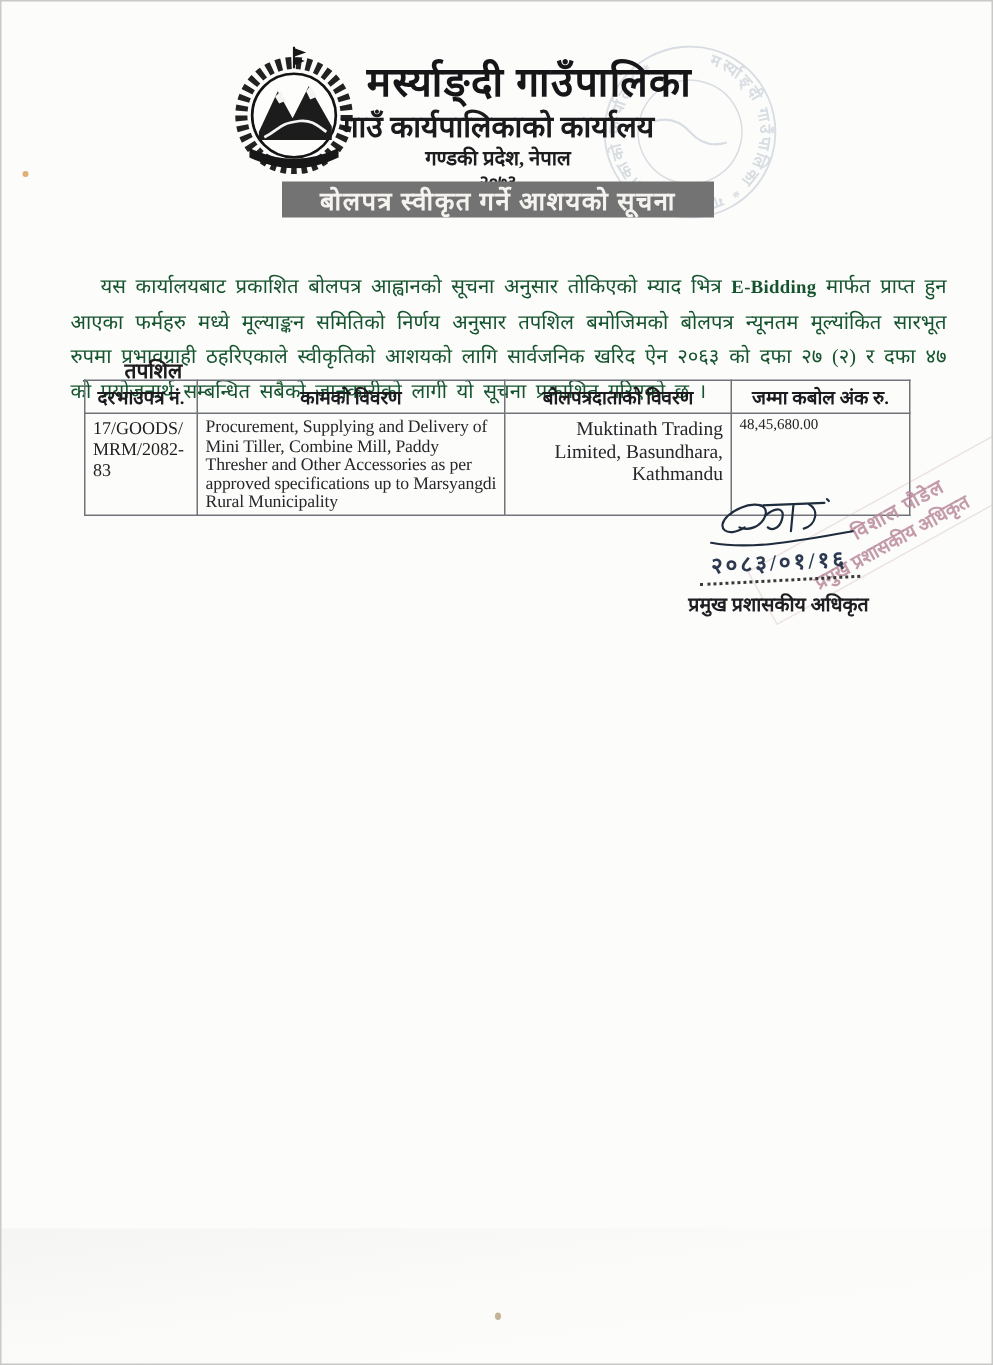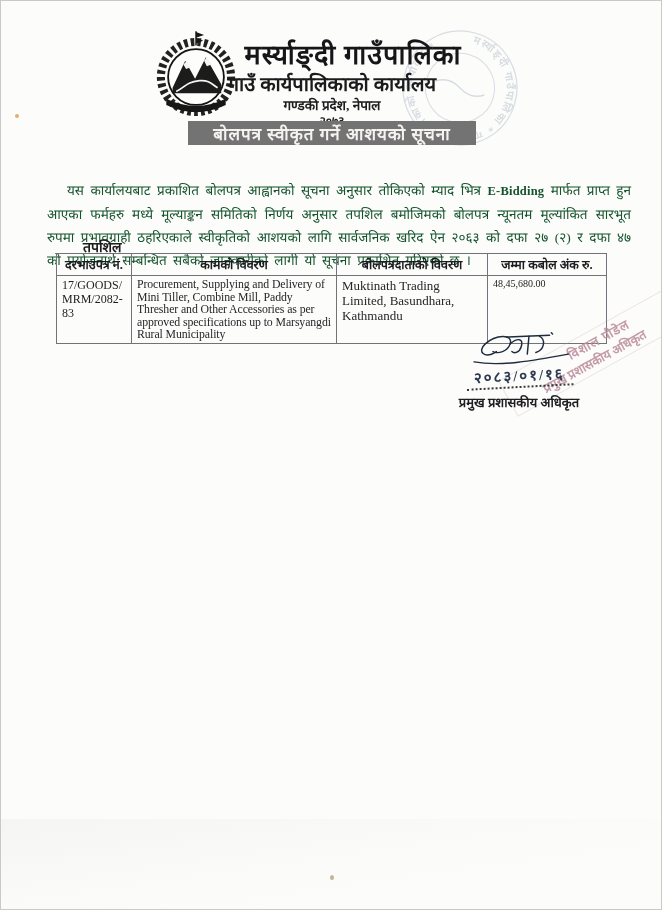--- a/index.html
+++ b/index.html
@@ -62,21 +62,21 @@
     vertical-align:top;
     padding:2px 5px;
   }
   table.notice th{
     font-size:12.5px;font-weight:bold;text-align:center;
     height:15px;padding:2px 2px;color:#1c1c20;white-space:nowrap;overflow:hidden;margin-top:30px;
   }
   col.c1{width:75px;} col.c2{width:205px;} col.c3{width:151px;} col.c4{width:119px;}
   td.bid{font-size:12px;word-break:break-all;line-height:14px;padding-top:4px;}
   td.work{font-size:11.8px;line-height:12.6px;letter-spacing:-0.1px;padding-top:4px;color:#26262b;}
-  td.bidder{font-size:13px;line-height:15px;text-align:left;padding-top:4px;color:#26262b;}
+  td.bidder{font-size:13px;line-height:15px;text-align:right;padding-top:4px;color:#26262b;}
   td.amount{font-size:10px;padding-top:4px;color:#222;height:58px;}
 
   
   .sig-block{position:absolute;left:428px;top:330px;width:180px;z-index:3;text-align:center;}
   .sig-scribble{display:block;margin:0 auto;margin-left:38px;}
   .sig-date{
     display:inline-block;
     font-size:15px;font-weight:bold;letter-spacing:2px;
     color:#2c3950;transform:rotate(-3deg);
     border-bottom:2px dotted #3a3a3a;

